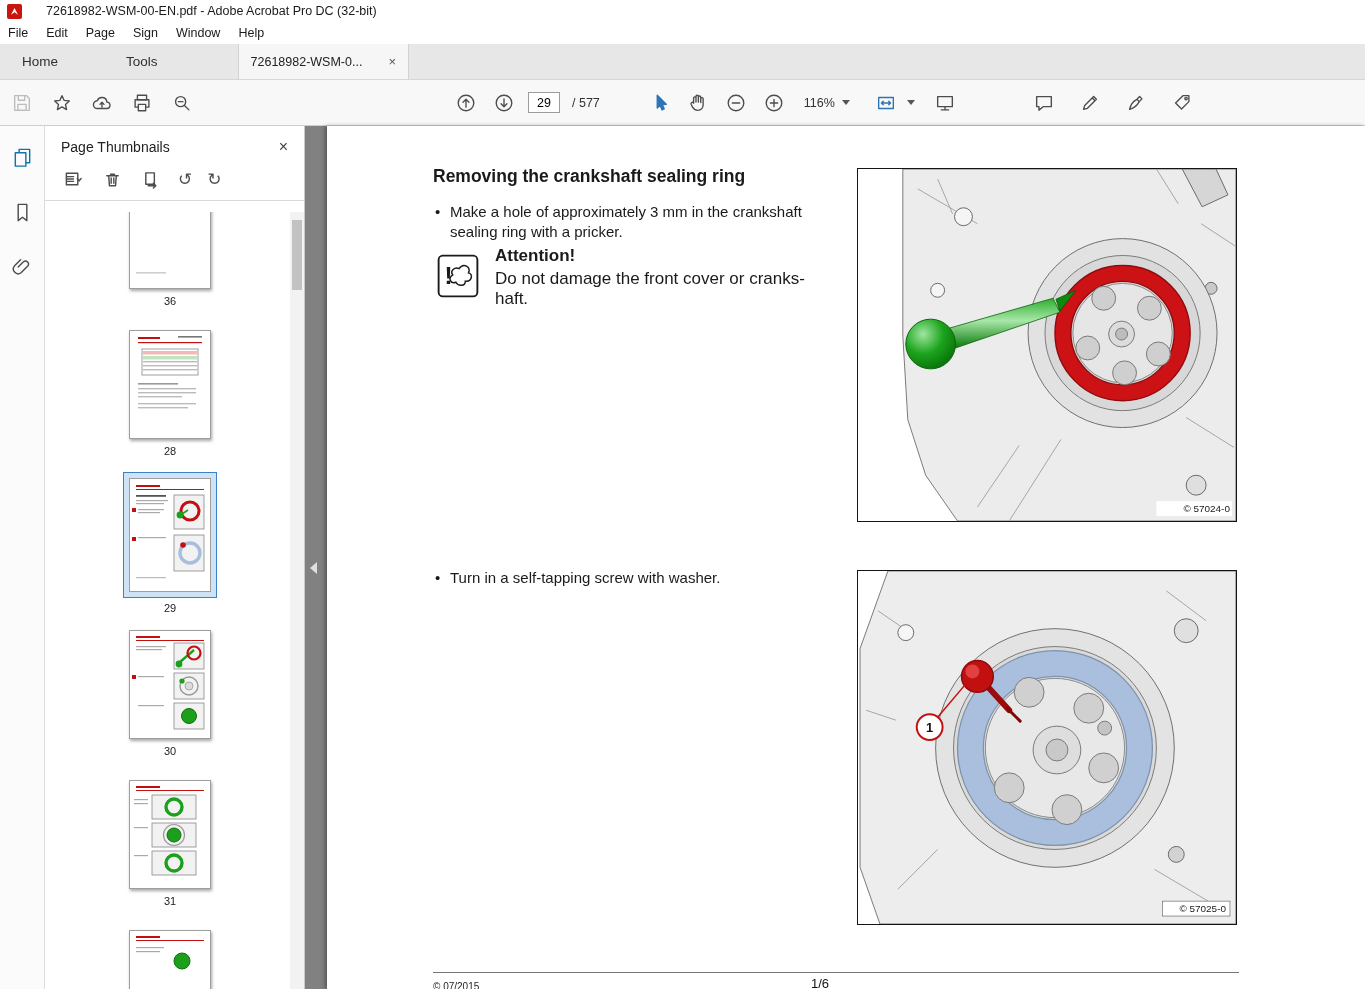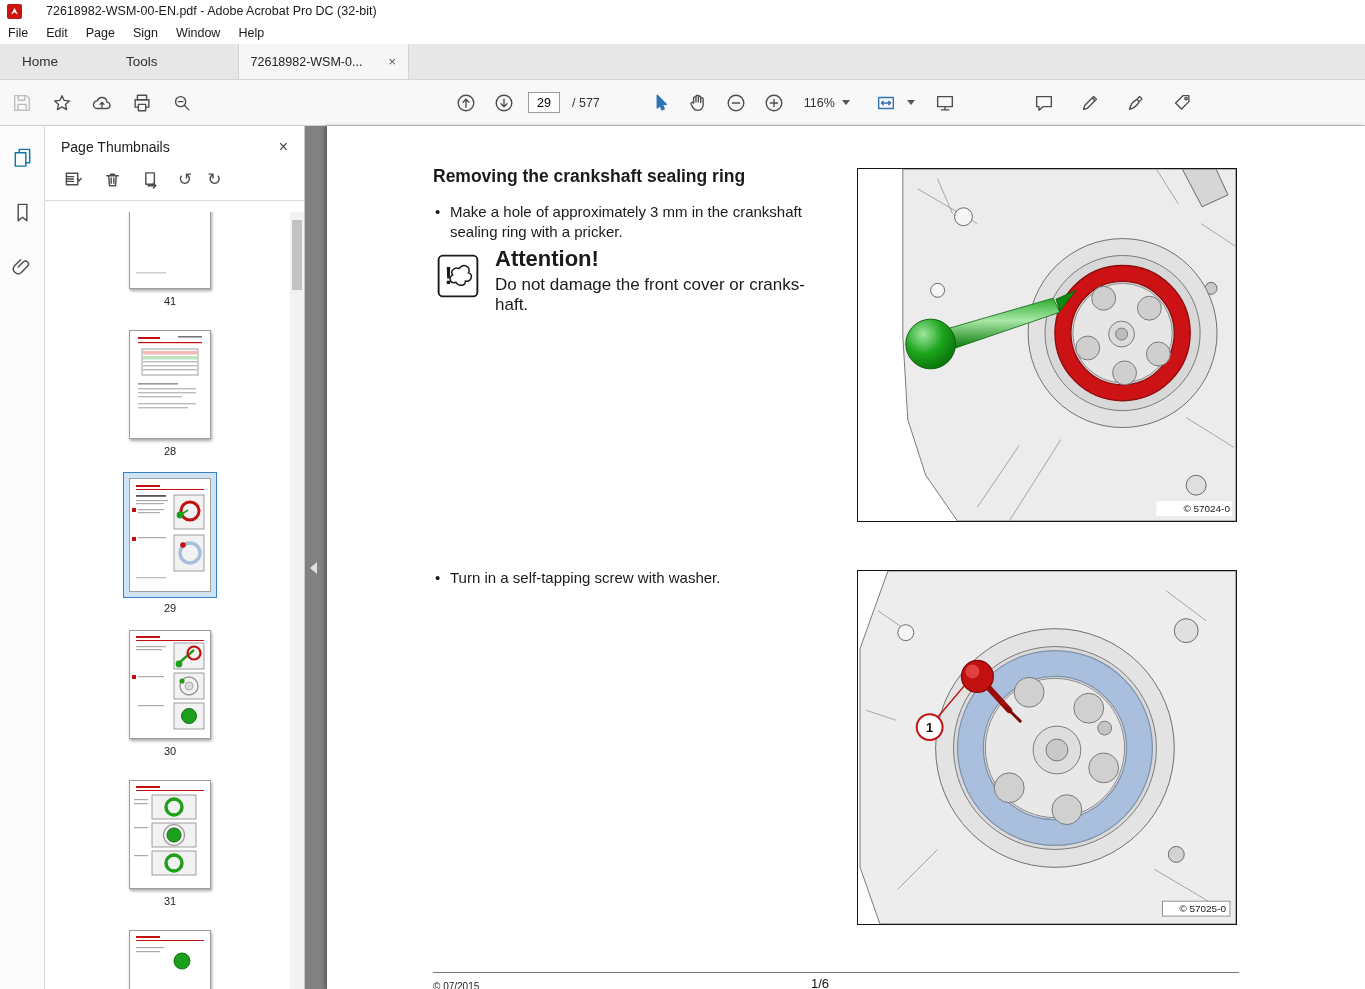--- a/index.html
+++ b/index.html
@@ -67,21 +67,21 @@
   .doc-heading { position:absolute; left:106px; top:40px; font-size:17.5px; font-weight:700; }
   .bullet { position:absolute; left:123px; font-size:15px; line-height:20px; }
   .bullet::before { content:"\2022"; position:absolute; left:-15px; top:0; font-size:15px; }
   .bullet .line { display:block; }
   .b1 { top:76px; }
   .b2 { top:442px; }
 
   .attention { position:absolute; left:110px; top:120px; display:flex; gap:16px; }
   .att-icon { margin-top:8px; }
   .att-icon svg { width:42px; height:44px; }
-  .att-title { font-size:22px; font-weight:700; margin-bottom:3px; }
+  .att-title { font-size:17px; font-weight:700; margin-bottom:3px; }
   .att-line { font-size:17px; line-height:20px; }
 
   .figure { position:absolute; left:530px; width:380px; border:1.5px solid #141414; background:#fff; }
   .fig1 { top:42px; height:354px; }
   .fig2 { top:444px; height:355px; }
   .figure svg { display:block; width:100%; height:100%; }
 
   .doc-footer { position:absolute; left:106px; top:846px; width:806px; border-top:1px solid #777; padding-top:3px; }
   .footer-copy { font-size:10px; color:#222; }
   .footer-page { position:absolute; left:378px; top:3px; font-size:13px; color:#111; }
@@ -283,21 +283,21 @@
       <span class="rot-glyph">↻</span>
     </div>
 
     <div class="tp-scroll">
 
       <div class="thumb-item" style="top:-29px">
         <div class="thumb-img"><svg width="80" height="100" viewBox="0 0 80 100">
           <rect width="80" height="100" fill="#fff"></rect>
           <rect x="6" y="88" width="30" height="1.6" fill="#cfcfcf"></rect>
         </svg></div>
-        <div class="thumb-label">41</div>
+        <div class="thumb-label">36</div>
       </div>
 
       <div class="thumb-item" style="top:118px">
         <div class="thumb-img"><svg width="80" height="103" viewBox="0 0 80 103">
           <rect width="80" height="103" fill="#fff"></rect>
           <rect x="8" y="6" width="22" height="2" fill="#c21010"></rect>
           <rect x="48" y="5" width="24" height="1.6" fill="#777"></rect>
           <rect x="8" y="11" width="64" height="1.2" fill="#c21010"></rect>
           <rect x="12" y="18" width="56" height="26" fill="none" stroke="#888" stroke-width="0.8"></rect>
           <rect x="13" y="20" width="54" height="3.5" fill="#f3b9b9"></rect>

